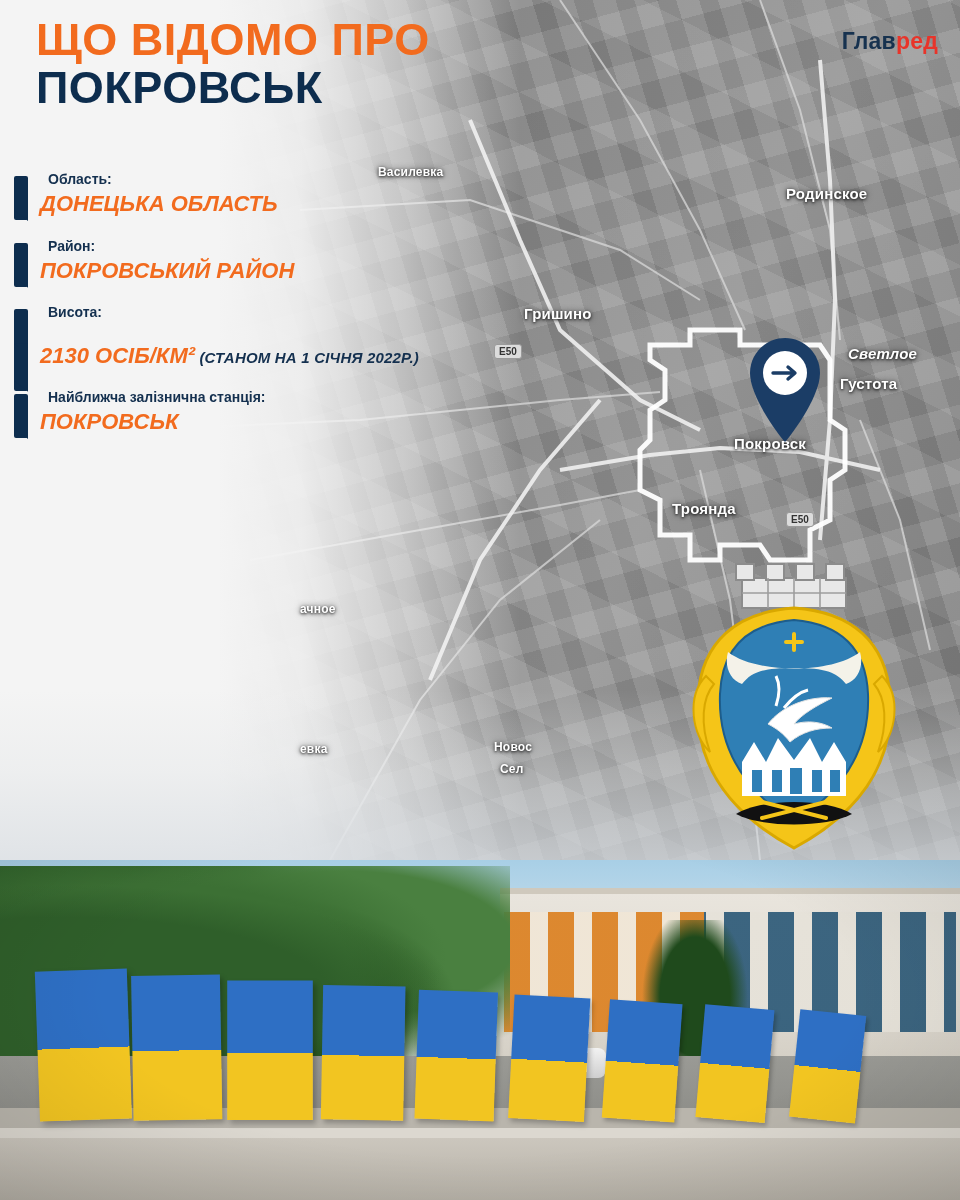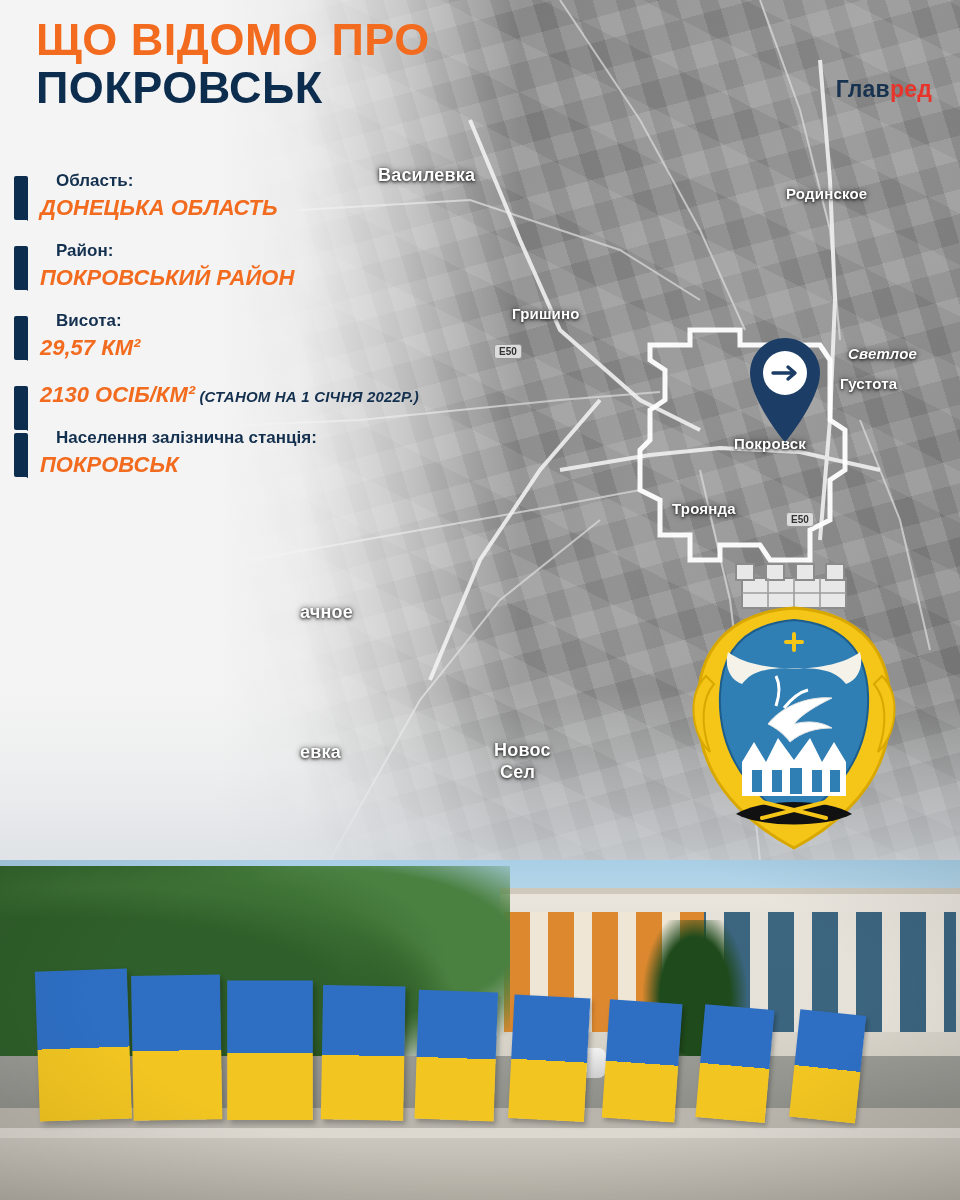--- a/index.html
+++ b/index.html
@@ -38,21 +38,21 @@
   .map-fade-bottom{
     position:absolute;left:0;top:690px;width:960px;height:180px;
     background:linear-gradient(to bottom, rgba(230,232,233,0) 0%, rgba(225,228,230,.35) 45%, rgba(215,220,225,.75) 100%);
   }
   .map-svg{position:absolute;left:0;top:0;width:960px;height:860px;}
   .map-label{
     position:absolute;color:#fff;font-size:15px;font-weight:700;
     text-shadow:0 1px 3px rgba(0,0,0,.85), 0 0 6px rgba(0,0,0,.6);
     white-space:nowrap;letter-spacing:.2px;
   }
-  .map-label.small{font-size:18px;}
+  .map-label.small{font-size:12px;}
   .road-shield{
     position:absolute;background:#dcdcdc;color:#333;font-size:10px;font-weight:700;
     border-radius:3px;padding:1px 4px;border:1px solid #9a9a9a;
   }
 
   
   .pin{position:absolute;left:744px;top:336px;width:82px;height:108px;}
 
   
   .headline{
@@ -60,38 +60,38 @@
   }
   .headline .l1,.headline .l2{
     font-size:45px;font-weight:800;line-height:1.06;letter-spacing:.5px;
     text-transform:uppercase;margin:0;
   }
   .headline .l1{color:#F26B1E;}
   .headline .l2{color:#0d2d4e;}
 
   
   .logo{
-    position:absolute;right:28px;top:28px;font-size:23px;font-weight:800;letter-spacing:.2px;margin-top:48px;
+    position:absolute;right:22px;top:28px;font-size:23px;font-weight:800;letter-spacing:.2px;
   }
   .logo .a{color:#17324f;}
   .logo .b{color:#e8342a;}
 
   
   .facts{position:absolute;left:14px;top:172px;width:600px;}
   .fact{position:relative;padding-left:26px;margin-bottom:22px;}
   .fact .bar{
     position:absolute;left:0;top:4px;width:14px;height:44px;background:#0d2d4e;
     border-radius:2px;
   }
   .fact .bar:after{
     content:"";position:absolute;left:0;bottom:-1px;width:14px;height:11px;
     background:#0d2d4e;clip-path:polygon(0 0,100% 0,100% 100%);
   }
   .fact .label{
-    font-size:17px;font-weight:700;color:#14304f;margin:0 0 4px 16px;line-height:1.1;
+    font-size:14px;font-weight:700;color:#14304f;margin:0 0 4px 8px;line-height:1.1;
   }
   .fact .value{
     font-size:22px;font-weight:800;color:#F26B1E;text-transform:uppercase;line-height:1.15;margin:0;font-style:italic;
   }
   .fact .value .note{
     font-size:15px;font-weight:700;color:#14304f;text-transform:uppercase;letter-spacing:.2px;
   }
 
   
   .coa{position:absolute;left:676px;top:556px;width:236px;height:312px;}
@@ -194,21 +194,21 @@
              L760 545 L720 545 L720 560 L690 560 L690 535 L660 535 L660 500 L640 490
              L640 450 L650 440 L650 410 L665 400 L665 370 L650 360 Z" fill="none" stroke="#ffffff" stroke-width="5" opacity=".95"></path>
   </svg>
 
   <div class="map-fade-left"></div>
   <div class="map-fade-bottom"></div>
 
   <div id="map-labels">
       <div class="map-label small" style="left: 378px; top: 165px;">Василевка</div>
       <div class="map-label" style="left: 786px; top: 185px;">Родинское</div>
-      <div class="map-label" style="left: 512px; top: 305px;">Гришино</div>
+      <div class="map-label" style="left: 524px; top: 305px;">Гришино</div>
       <div class="map-label" style="left: 848px; top: 345px; font-style: italic;">Светлое</div>
       <div class="map-label" style="left: 840px; top: 375px;">Густота</div>
       <div class="map-label" style="left: 734px; top: 435px;">Покровск</div>
       <div class="map-label" style="left: 672px; top: 500px;">Троянда</div>
       <div class="map-label small" style="left: 300px; top: 602px;">ачное</div>
       <div class="map-label small" style="left: 300px; top: 742px;">евка</div>
       <div class="map-label small" style="left: 494px; top: 740px;">Новос</div>
       <div class="map-label small" style="left: 500px; top: 762px;">Сел</div>
     </div>
   <div id="map-shields">
@@ -240,29 +240,28 @@
         <div class="value"><span>ДОНЕЦЬКА ОБЛАСТЬ</span></div>
       </div>
       <div class="fact">
         <div class="bar"></div>
         <div class="label">Район:</div>
         <div class="value"><span>ПОКРОВСЬКИЙ РАЙОН</span></div>
       </div>
       <div class="fact">
         <div class="bar"></div>
         <div class="label">Висота:</div>
-        <div class="value"><span>29,57 КМ²</span></div>
       </div>
       <div class="fact">
         <div class="bar"></div>
         <div class="value"><span>2130 ОСІБ/КМ²</span><span class="note"> (СТАНОМ НА 1 СІЧНЯ 2022Р.)</span></div>
       </div>
       <div class="fact">
         <div class="bar"></div>
-        <div class="label">Населення залізнична станція:</div>
+        <div class="label">Найближча залізнична станція:</div>
         <div class="value"><span>ПОКРОВСЬК</span></div>
       </div>
     </div>
 
   <div class="coa">
     <svg viewBox="0 0 236 312" width="236" height="312">
 
       <g fill="#e8e8e8" stroke="#8c8c8c" stroke-width="2">
         <rect x="66" y="22" width="104" height="30"></rect>
         <rect x="60" y="8" width="18" height="16"></rect>

